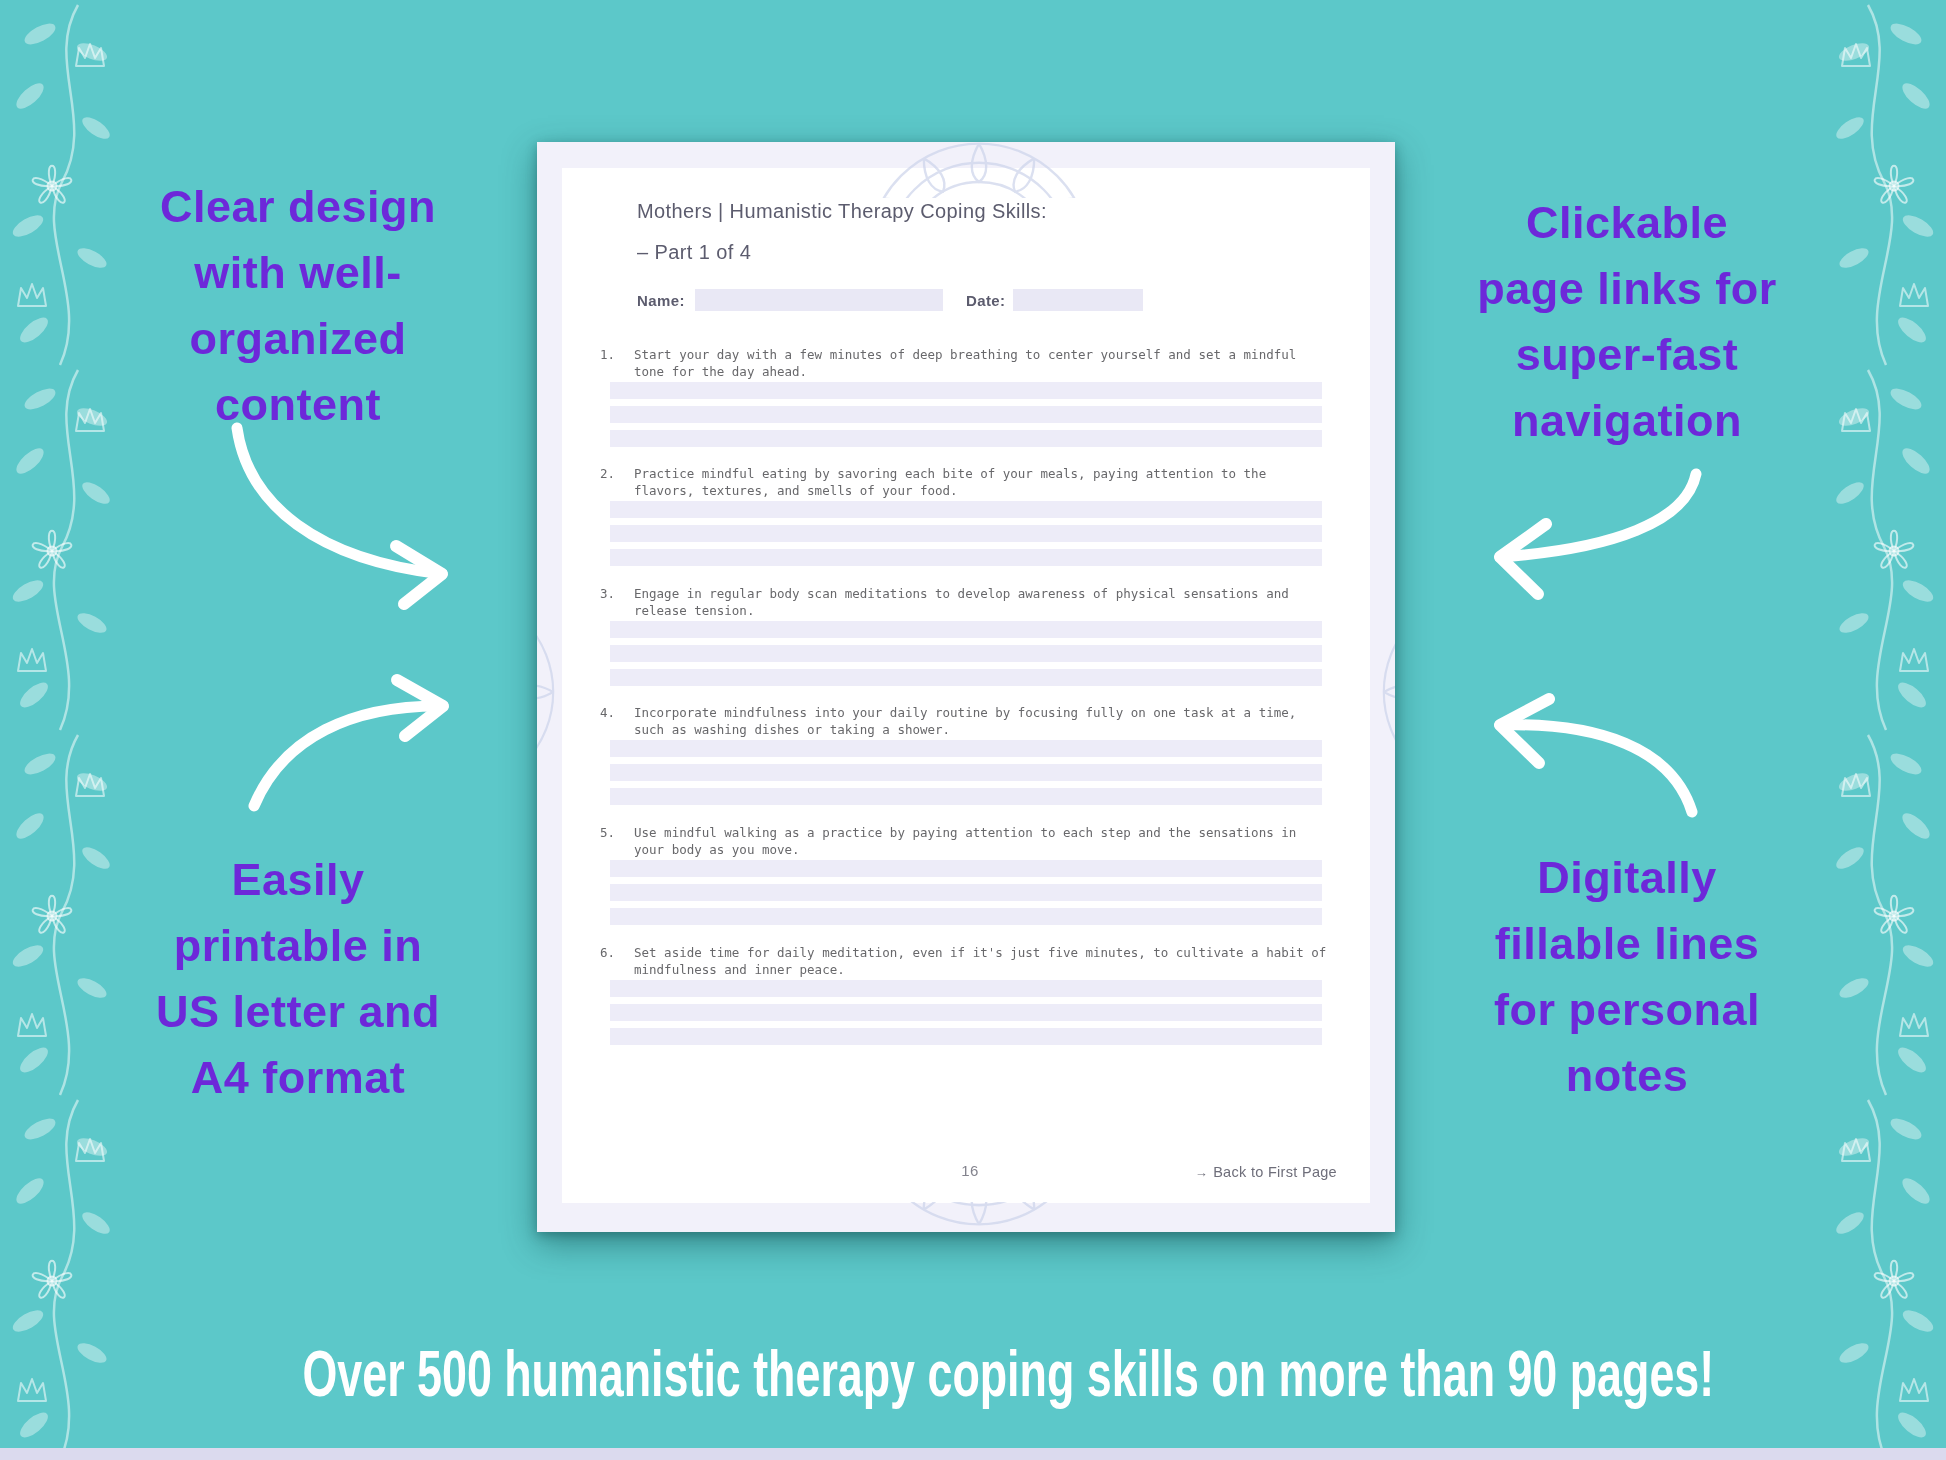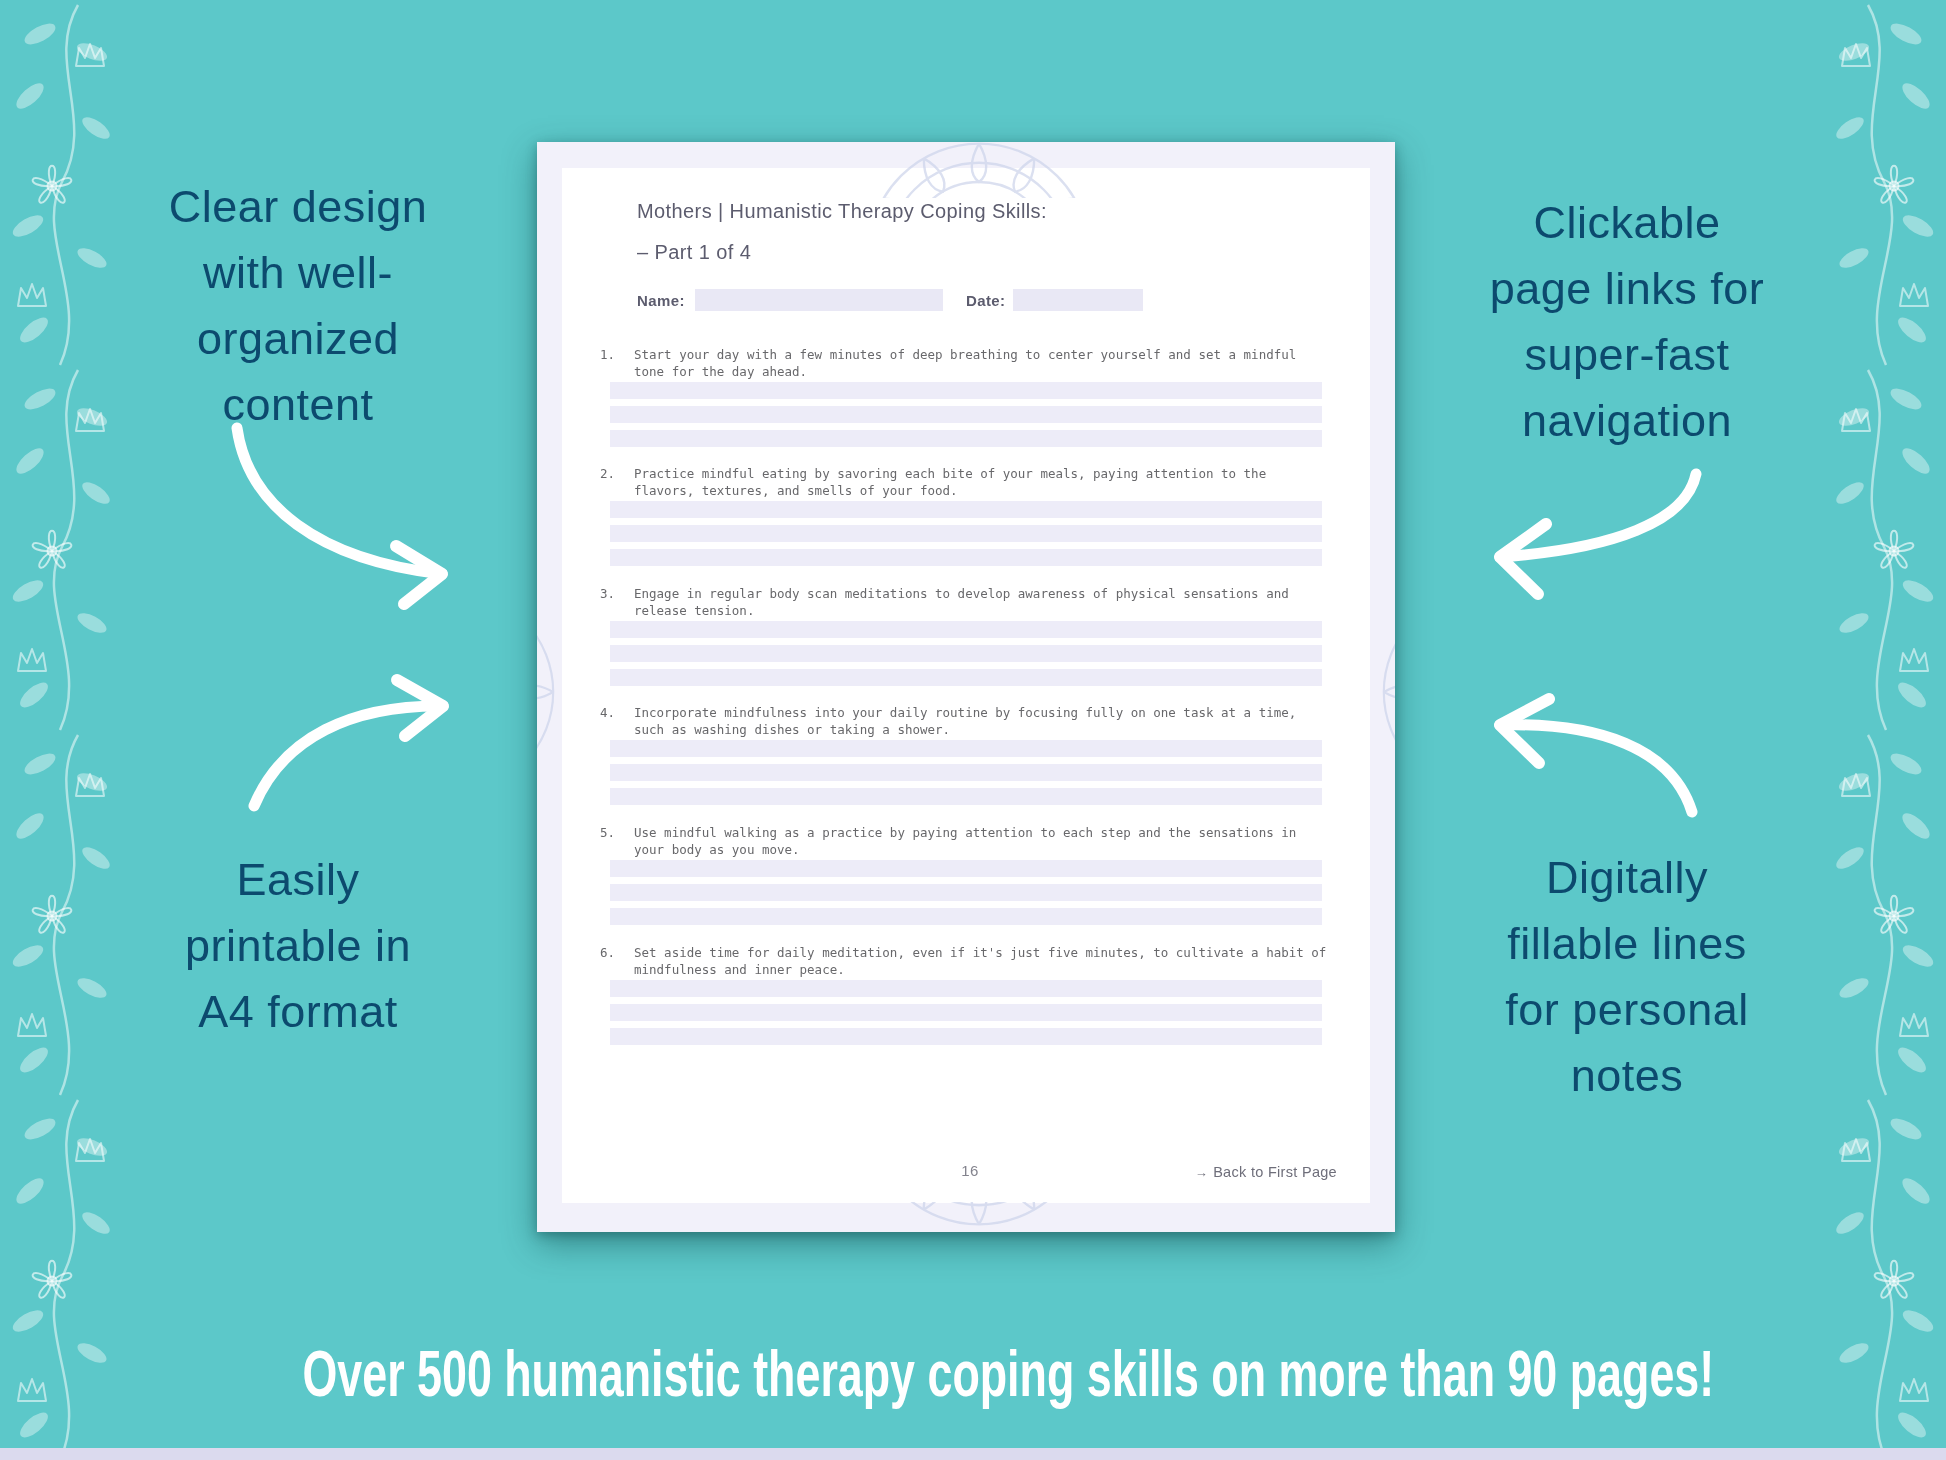--- a/index.html
+++ b/index.html
@@ -21,22 +21,22 @@
     position:relative;width:1946px;height:1460px;overflow:hidden;
     background:var(--bg);
     font-family:"Liberation Sans",sans-serif;
   }
   
   .floral{position:absolute;top:0;height:1460px;width:120px;pointer-events:none;}
   .floral.left{left:0;}
   .floral.right{right:0;transform:scaleX(-1);}
   
   .callout{
-    position:absolute;width:500px;text-align:center;color:#0c4a6e;
-    font-size:45px;line-height:66px;font-weight:400;letter-spacing:.5px;
+    position:absolute;width:500px;text-align:center;color:#6d28d9;
+    font-size:45px;line-height:66px;font-weight:700;letter-spacing:.5px;
     z-index:1;pointer-events:none;
   }
   .co-tl{left:48px;top:174px;}
   .co-bl{left:48px;top:847px;}
   .co-tr{left:1377px;top:190px;}
   .co-br{left:1377px;top:845px;}
   
   #arrows{position:absolute;left:0;top:0;z-index:1;pointer-events:none;}
   #arrows path{stroke:#fff;fill:none;stroke-linecap:round;stroke-linejoin:round;}
   .arrow-body{stroke-width:11px;}
@@ -147,20 +147,21 @@
 
   <div class="callout co-tl">
     <div>Clear design</div>
     <div>with well-</div>
     <div>organized</div>
     <div>content</div>
   </div>
   <div class="callout co-bl">
     <div>Easily</div>
     <div>printable in</div>
+    <div>US letter and</div>
     <div>A4 format</div>
   </div>
   <div class="callout co-tr">
     <div>Clickable</div>
     <div>page links for</div>
     <div>super-fast</div>
     <div>navigation</div>
   </div>
   <div class="callout co-br">
     <div>Digitally</div>

